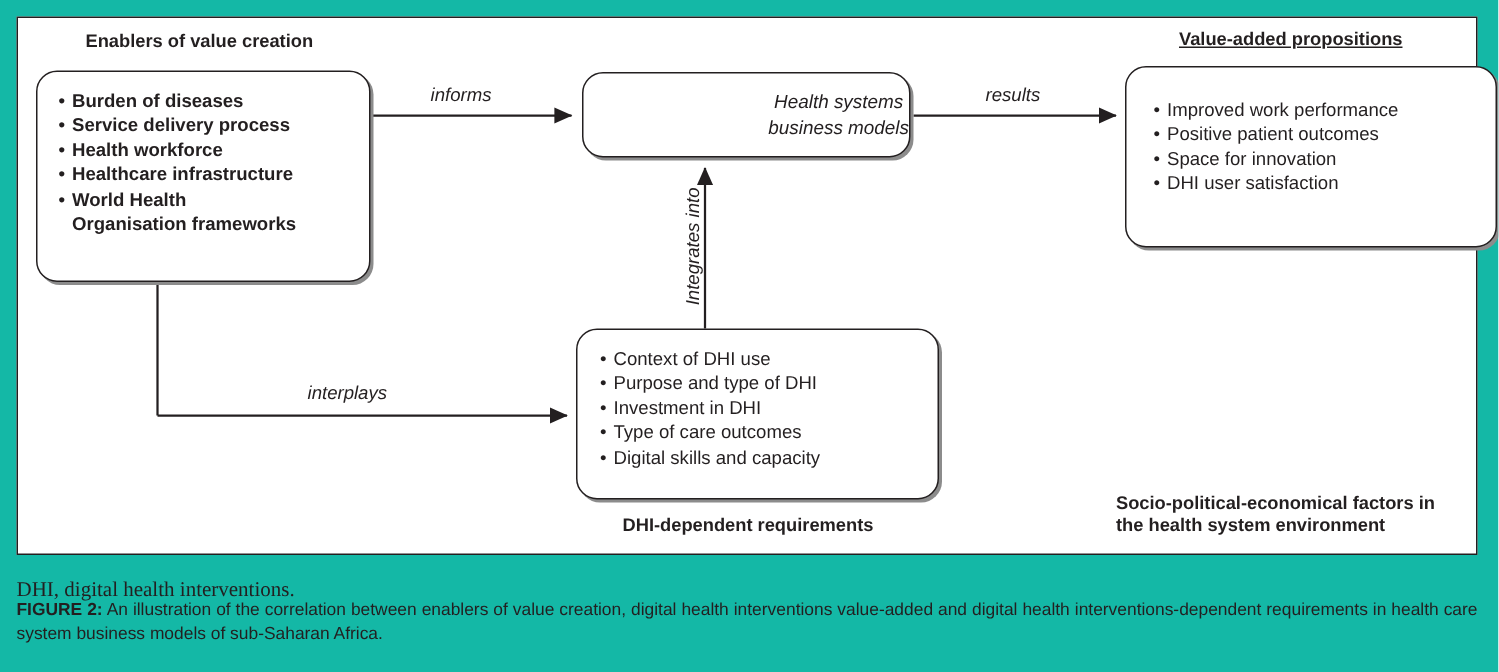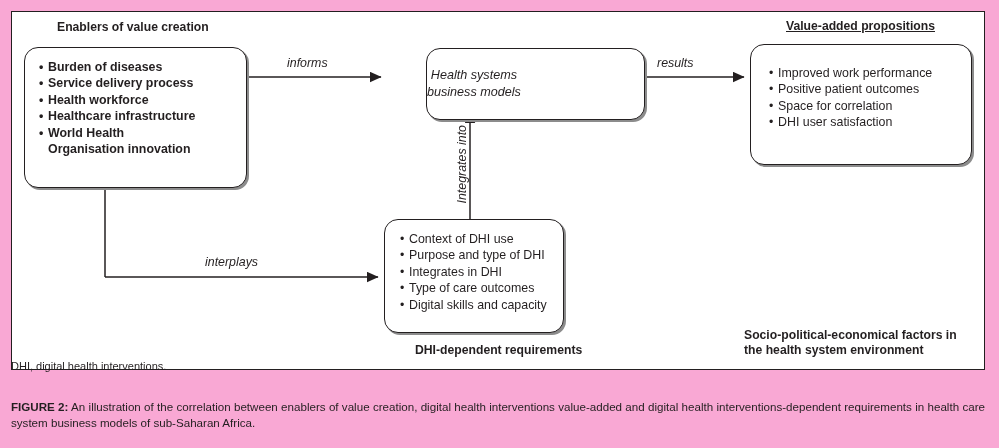--- a/index.html
+++ b/index.html
@@ -9,21 +9,21 @@
   }
   body {
     font-family: "Liberation Sans", sans-serif;
     color: #231f20;
   }
   #figure-root {
     position: relative;
     width: 999px;
     height: 448px;
     overflow: hidden;
-    background: #f9a8d4;
+    background: #14b8a6;
   }
   
   .outer-frame {
     position: absolute;
     left: 11px;
     top: 11px;
     width: 974px;
     height: 359px;
     border: 1px solid #231f20;
     box-sizing: border-box;
@@ -67,37 +67,37 @@
     display: inline-block;
     width: 9px;
   }
   
   #box-enablers {
     left: 24px; top: 47px; width: 223px; height: 141px; font-weight: bold;
   }
   #box-enablers .node-body { padding: 11px 0 0 14px; }
 
   #box-central {
-    left: 388px; top: 48px; width: 219px; height: 72px;
-    display: flex; align-items: center; justify-content: flex-start; margin-left: 38px;
+    left: 388px; top: 48px; width: 219px; height: 57px;
+    display: flex; align-items: center; justify-content: flex-end;
   }
   .central-text {
     font-style: italic;
     font-size: 12.6px;
     line-height: 17px;
     text-align: center;
     color: #231f20;
   }
   #box-value {
-    left: 750px; top: 44px; width: 222px; height: 121px;
+    left: 750px; top: 44px; width: 248px; height: 121px;
   }
   #box-value .node-body { padding: 20px 0 0 18px; }
 
   #box-dhi {
-    left: 384px; top: 219px; width: 180px; height: 114px;
+    left: 384px; top: 219px; width: 242px; height: 114px;
   }
   #box-dhi .node-body { padding: 11px 0 0 15px; }
 
   
   .heading {
     position: absolute;
     font-weight: bold;
     font-size: 12.2px;
     line-height: 15px;
     color: #231f20;
@@ -124,23 +124,24 @@
   #label-interplays{ left: 205px; top: 255px; }
   #label-integrates {
     left: 455px; top: 125px;
     transform-origin: left top;
     transform: rotate(-90deg) translate(-100%, 0);
   }
 
   
   .abbrev-note {
     position: absolute;
-    left: 11px; top: 360px;
-    font-size: 11px;
-    color: #231f20;
+    left: 11px; top: 386px;
+    font-size: 14px;
+    color: #231f20;
+    font-family: Liberation Serif, serif;
   }
   .caption {
     position: absolute;
     left: 11px; top: 399px;
     width: 974px;
     font-size: 11.6px;
     line-height: 16px;
     color: #231f20;
     text-align: justify;
   }
@@ -188,45 +189,45 @@
 
   <div class="heading" id="heading-socio">Socio-political-economical factors in the health system environment</div>
 
   <div class="node" id="box-enablers">
     <ul class="node-body">
       <li><span class="bullet">•</span><span>Burden of diseases</span></li>
       <li><span class="bullet">•</span><span>Service delivery process</span></li>
       <li><span class="bullet">•</span><span>Health workforce</span></li>
       <li><span class="bullet">•</span><span>Healthcare infrastructure</span></li>
       <li><span class="bullet">•</span><span>World Health</span></li>
-      <li><span class="cont"></span><span>Organisation innovation</span></li>
+      <li><span class="cont"></span><span>Organisation frameworks</span></li>
     </ul>
   </div>
 
   <div class="node" id="box-central">
     <div class="central-text">
       <div>Health systems</div>
       <div>business models</div>
     </div>
   </div>
 
   <div class="node" id="box-value">
     <ul class="node-body">
       <li><span class="bullet">•</span><span>Improved work performance</span></li>
       <li><span class="bullet">•</span><span>Positive patient outcomes</span></li>
-      <li><span class="bullet">•</span><span>Space for correlation</span></li>
+      <li><span class="bullet">•</span><span>Space for innovation</span></li>
       <li><span class="bullet">•</span><span>DHI user satisfaction</span></li>
     </ul>
   </div>
 
   <div class="node" id="box-dhi">
     <ul class="node-body">
       <li><span class="bullet">•</span><span>Context of DHI use</span></li>
       <li><span class="bullet">•</span><span>Purpose and type of DHI</span></li>
-      <li><span class="bullet">•</span><span>Integrates in DHI</span></li>
+      <li><span class="bullet">•</span><span>Investment in DHI</span></li>
       <li><span class="bullet">•</span><span>Type of care outcomes</span></li>
       <li><span class="bullet">•</span><span>Digital skills and capacity</span></li>
     </ul>
   </div>
 
   <div class="edge-label" id="label-informs">informs</div>
   <div class="edge-label" id="label-results">results</div>
   <div class="edge-label" id="label-interplays">interplays</div>
   <div class="edge-label" id="label-integrates">Integrates into</div>
 

